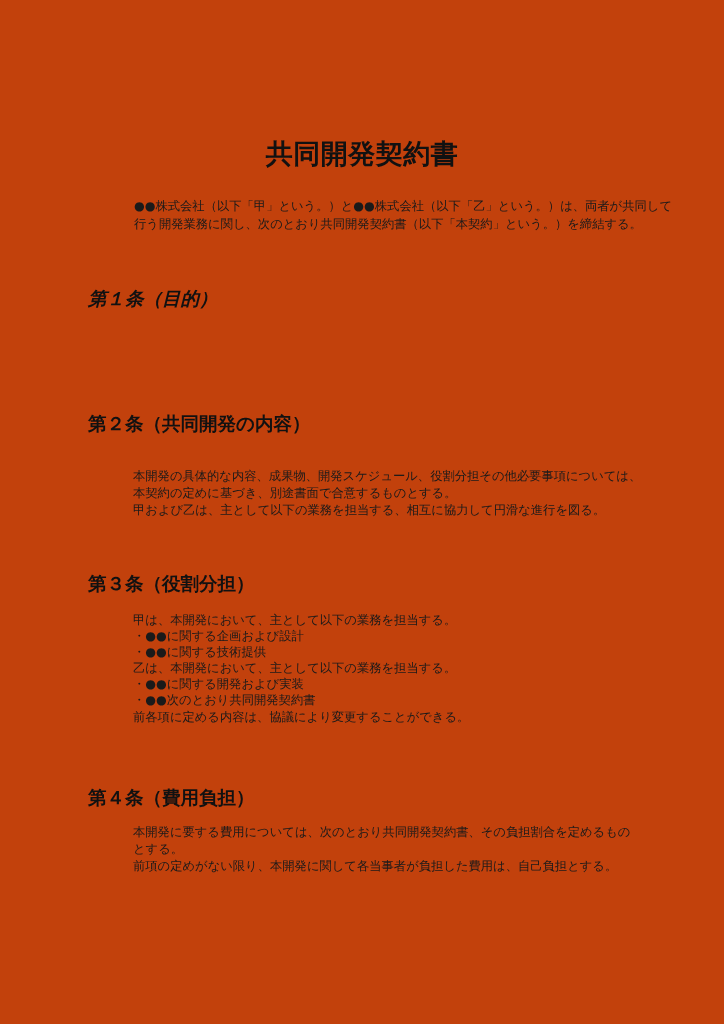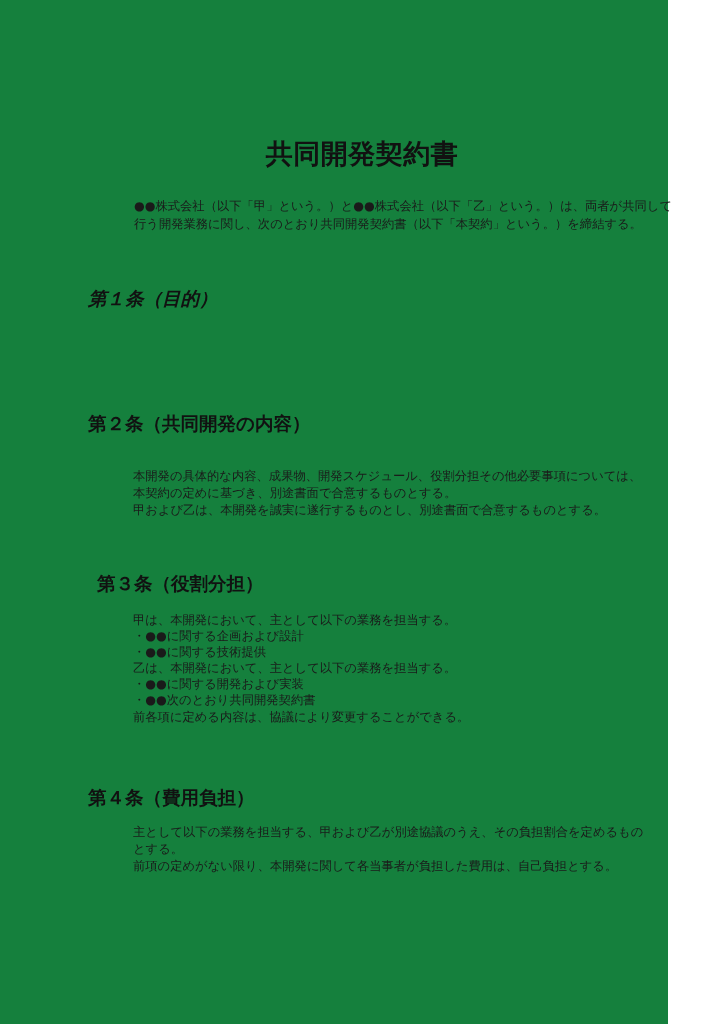--- a/index.html
+++ b/index.html
@@ -11,22 +11,22 @@
       width: 724px;
       height: 1024px;
       position: relative;
       overflow: hidden;
       font-family: "DejaVu Sans", "Liberation Sans", sans-serif;
       color: #111111;
     }
     .page {
       position: absolute;
       left: 0; top: 0;
-      width: 668px; height: 1024px;
-      background: #15803d;
+      width: 724px; height: 1024px;
+      background: #c2410c;
     }
     .title {
       position: absolute;
       left: 0;
       width: 724px;
       top: 118px;
       text-align: center;
       font-size: 27px;
       font-weight: bold;
       letter-spacing: 0.5px;
@@ -58,55 +58,55 @@
       font-size: 12.3px;
       line-height: 17px;
       color: #1a1a1a;
     }
     .body-block.art1 { left: 88px; top: 323px; }
     .body-block.art2 { left: 133px; top: 468px; }
     .body-block.art3 { left: 133px; top: 612px; line-height: 16.1px; }
     .body-block.art4 { left: 133px; top: 824px; }
     #h1 { top: 287px; font-style: italic; }
     #h2 { top: 412px; }
-    #h3 { top: 572px; margin-left: 9px; }
+    #h3 { top: 572px; }
     #h4 { top: 786px; }
   </style>
 </head>
 <body>
 
 <div class="page">
 
   <h1 class="title">共同開発契約書</h1>
 
   <div class="intro">
     <span class="line">●●株式会社（以下「甲」という。）と●●株式会社（以下「乙」という。）は、両者が共同して</span>
     <span class="line">行う開発業務に関し、次のとおり共同開発契約書（以下「本契約」という。）を締結する。</span>
   </div>
 
   <div class="heading" id="h1">第１条（目的）</div>
 
   <div class="heading" id="h2">第２条（共同開発の内容）</div>
   <div class="body-block art2">
     <span class="line">本開発の具体的な内容、成果物、開発スケジュール、役割分担その他必要事項については、</span>
     <span class="line">本契約の定めに基づき、別途書面で合意するものとする。</span>
-    <span class="line">甲および乙は、本開発を誠実に遂行するものとし、別途書面で合意するものとする。</span>
+    <span class="line">甲および乙は、主として以下の業務を担当する、相互に協力して円滑な進行を図る。</span>
   </div>
 
   <div class="heading" id="h3">第３条（役割分担）</div>
   <div class="body-block art3">
     <span class="line">甲は、本開発において、主として以下の業務を担当する。</span>
     <span class="line">・●●に関する企画および設計</span>
     <span class="line">・●●に関する技術提供</span>
     <span class="line">乙は、本開発において、主として以下の業務を担当する。</span>
     <span class="line">・●●に関する開発および実装</span>
     <span class="line">・●●次のとおり共同開発契約書</span>
     <span class="line">前各項に定める内容は、協議により変更することができる。</span>
   </div>
 
   <div class="heading" id="h4">第４条（費用負担）</div>
   <div class="body-block art4">
-    <span class="line">主として以下の業務を担当する、甲および乙が別途協議のうえ、その負担割合を定めるもの</span>
+    <span class="line">本開発に要する費用については、次のとおり共同開発契約書、その負担割合を定めるもの</span>
     <span class="line">とする。</span>
     <span class="line">前項の定めがない限り、本開発に関して各当事者が負担した費用は、自己負担とする。</span>
   </div>
 
 </div>
 
 </body></html>

